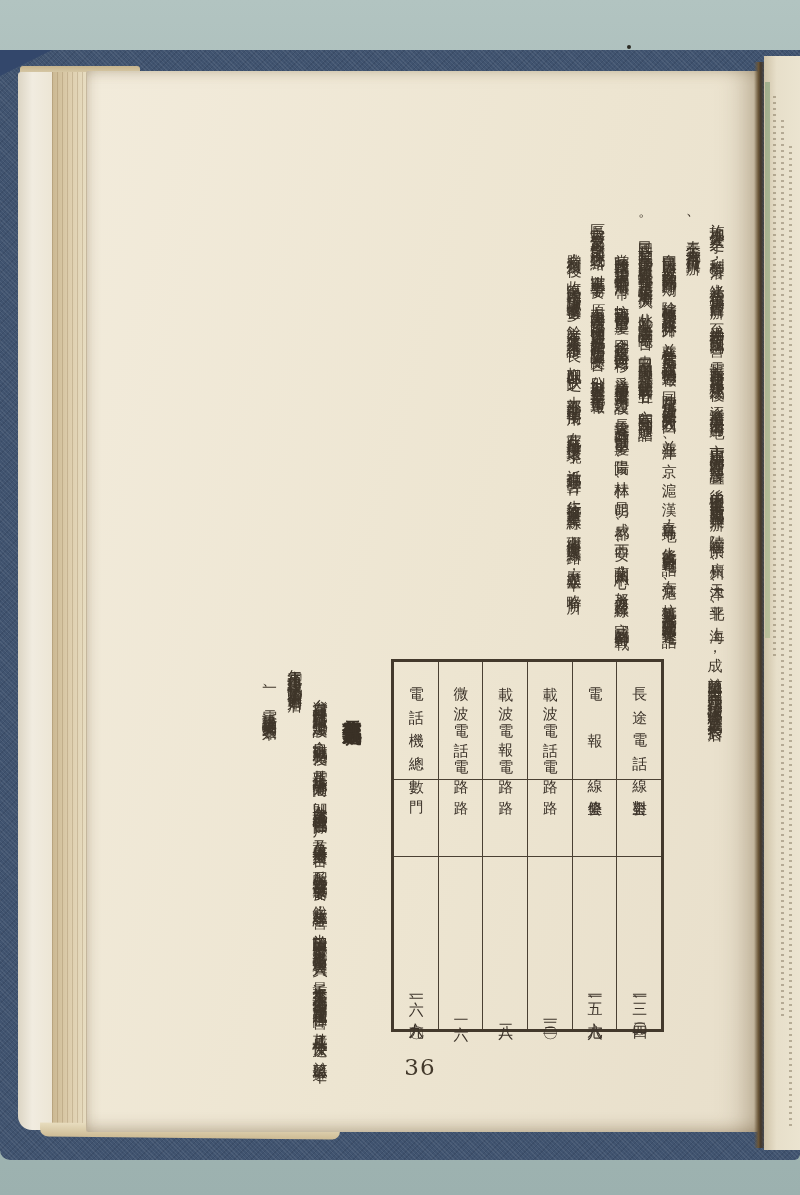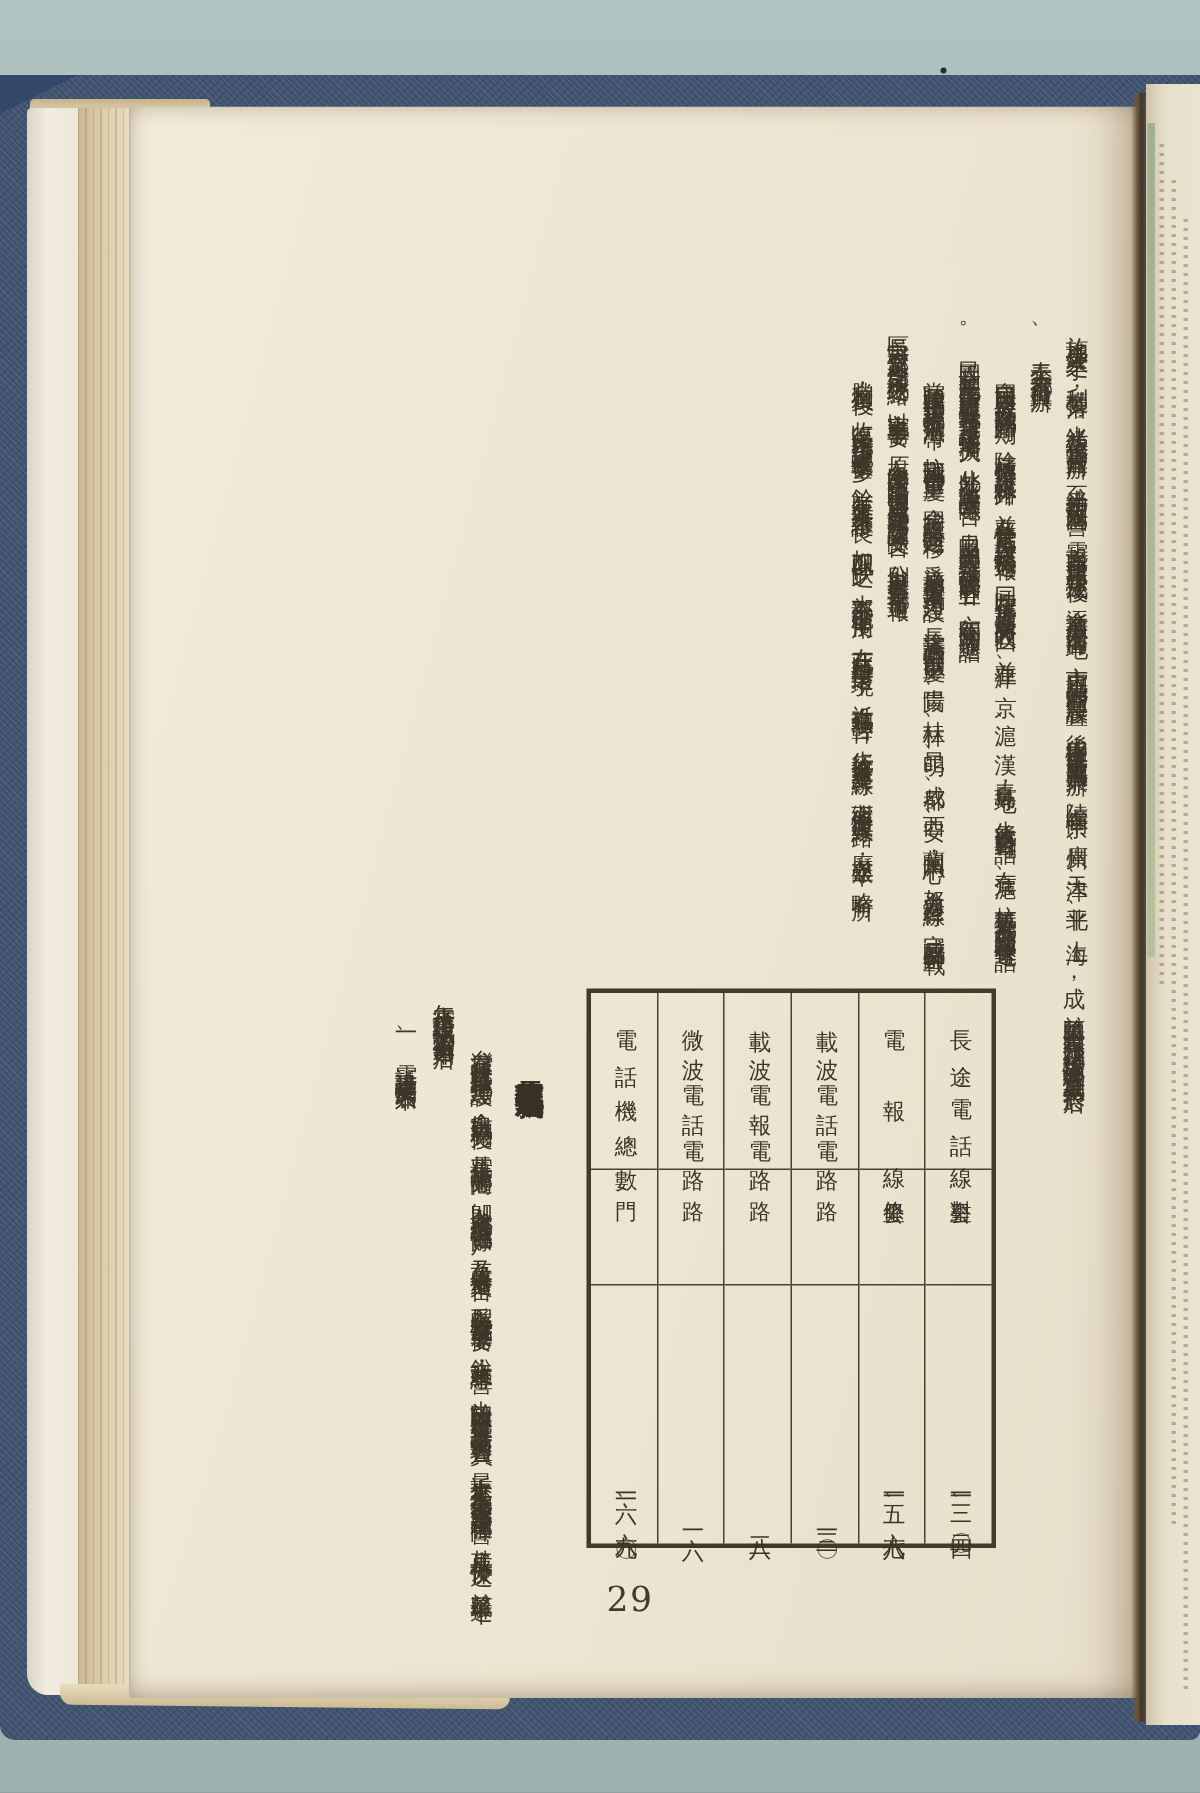--- a/index.html
+++ b/index.html
@@ -181,15 +181,15 @@
         </div>
     </div>
   </div>
 
   <div class="vtext heading">電信事業現代化之成就</div>
   <div class="vtext leftblock">
     <p class="ind">台灣在日據時代對殖民地毫無建設，自抗戰勝利光復，其電信設施十分簡陋，卽以台北市電話機僅七百餘戶，及至政府播遷來台，爲配合經濟成長發展需要，銳意改革經營，由於隨政府遷台帶來了許多技術及管理人員，最近十年來又大批招考優秀青年參加電信陣營，其成長十分快速，玆將最近十年來電信建設現代化之犖犖大者例舉如后：</p>
     <p class="ind2">一、電話建設之發展列表如下：</p>
   </div>
 
-  <div class="pagenum">29</div>
+  <div class="pagenum">36</div>
 
 </div>
 
 </body></html>

